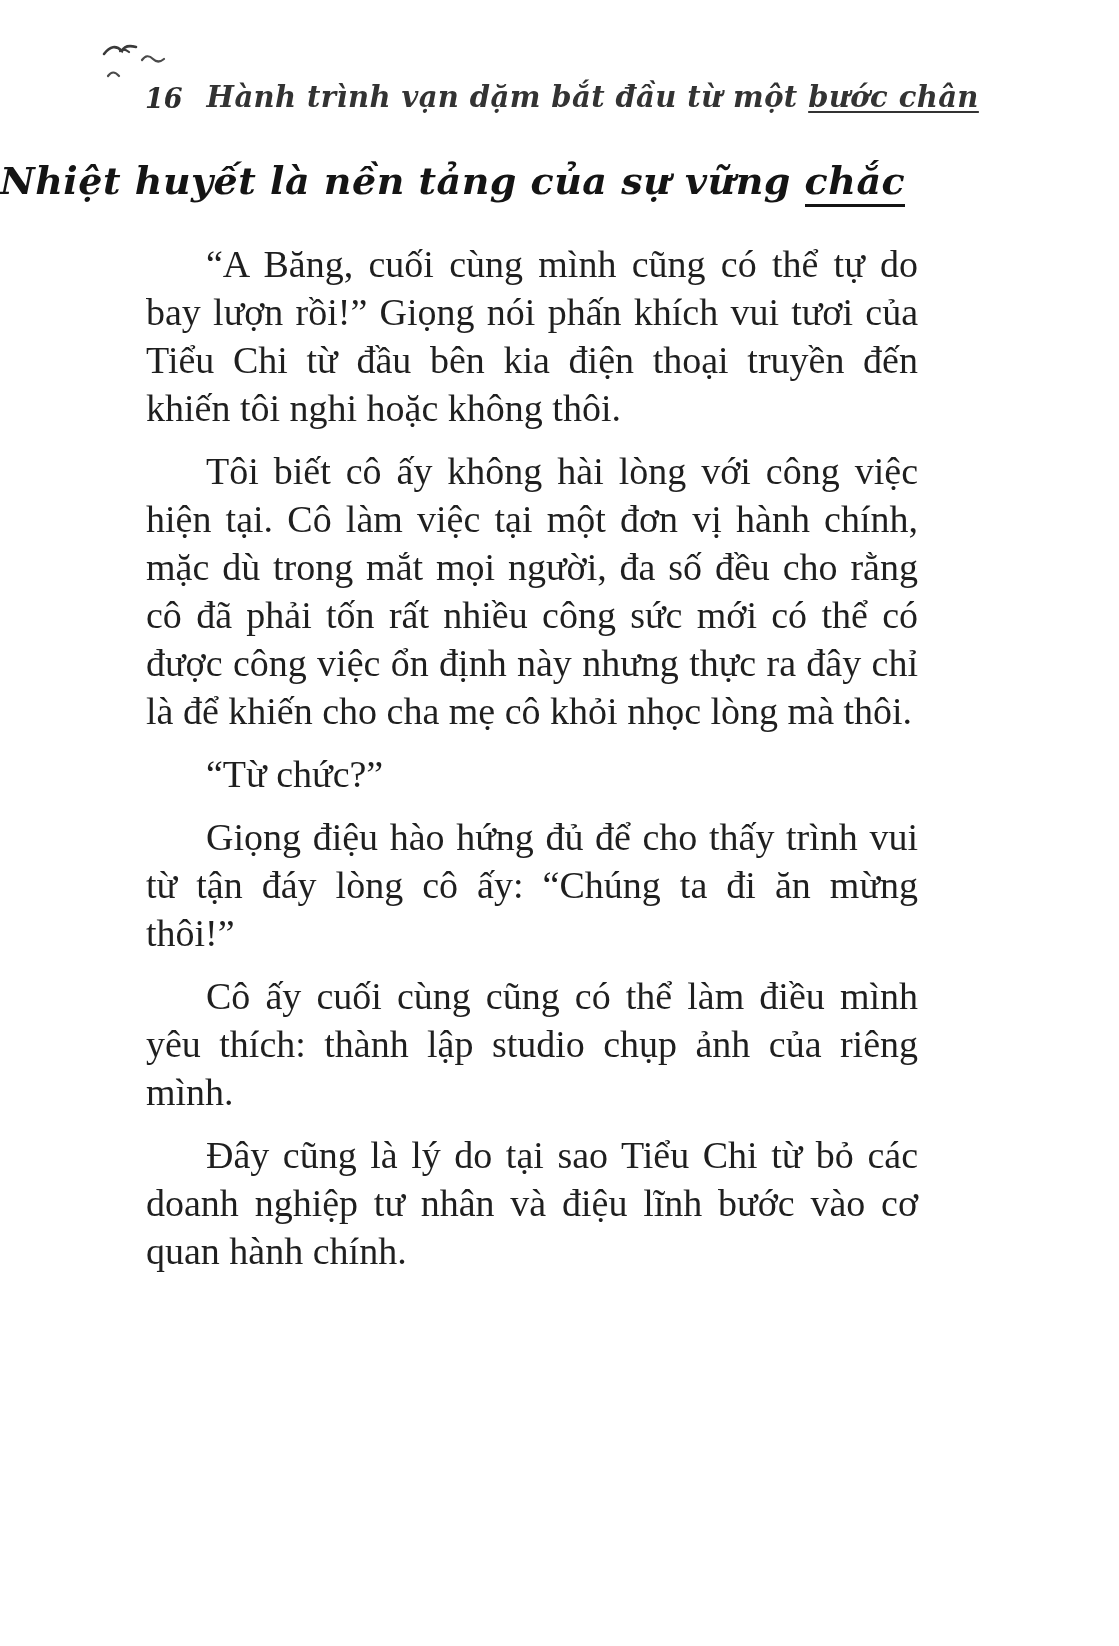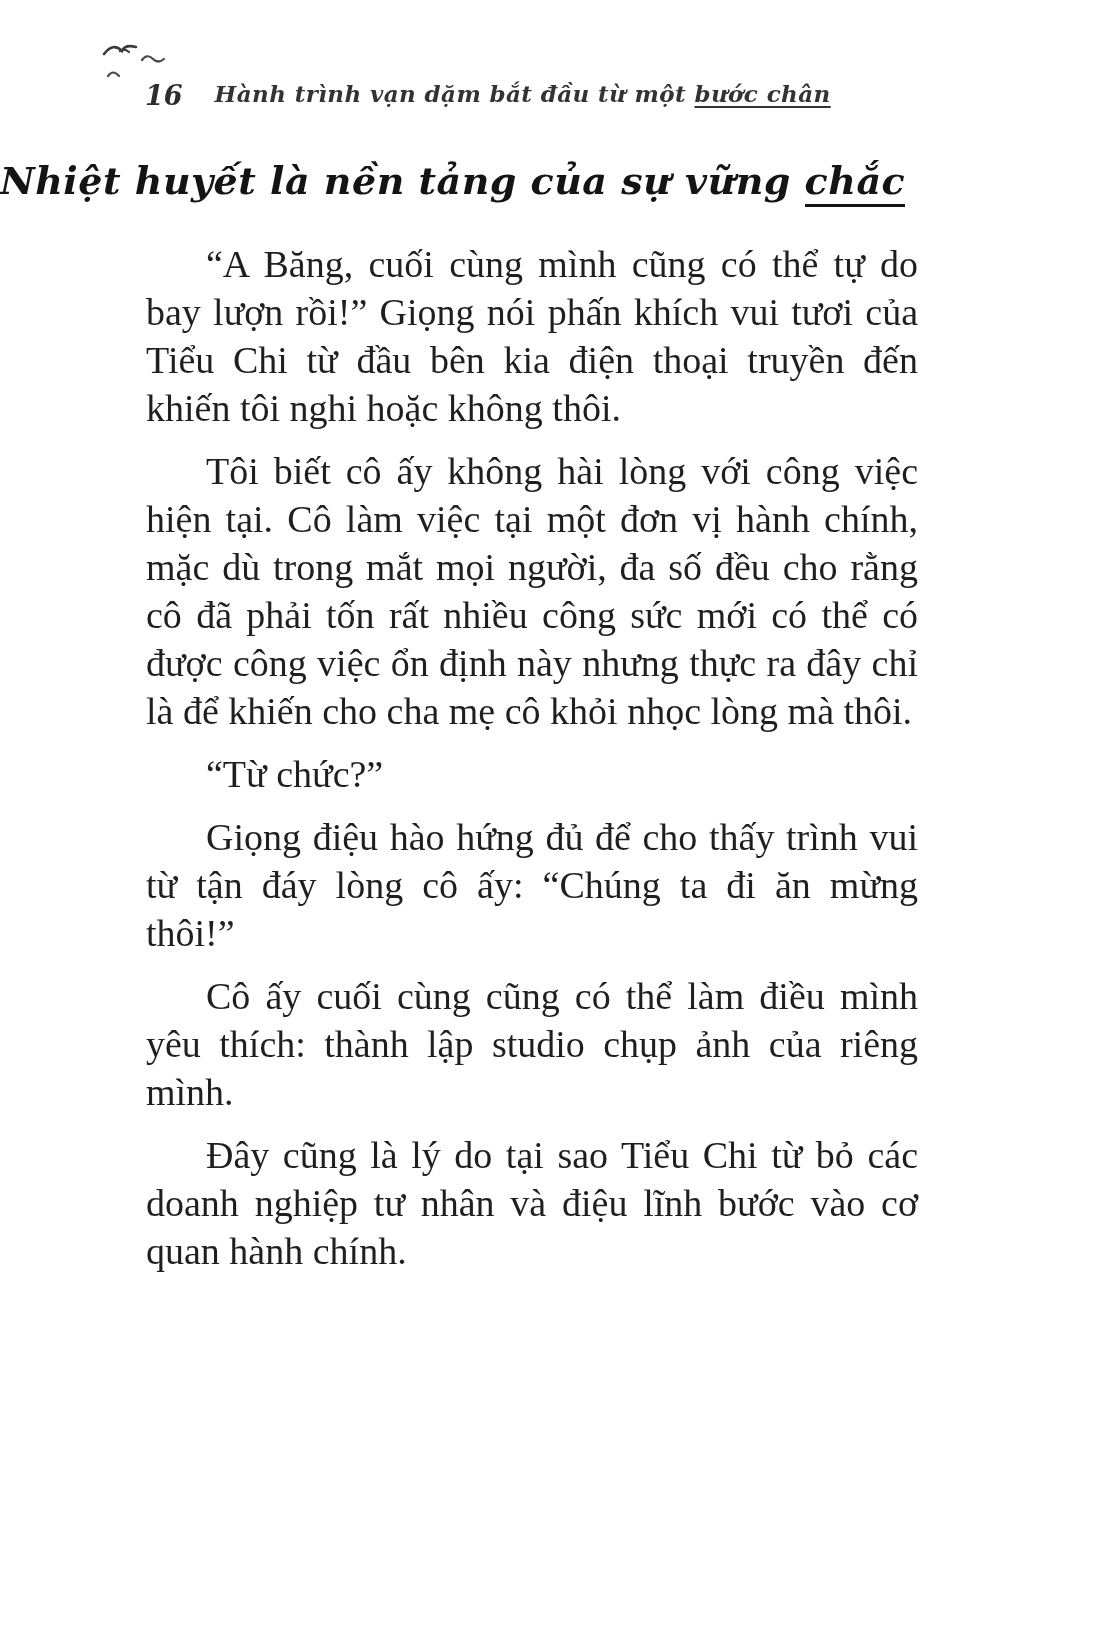--- a/index.html
+++ b/index.html
@@ -17,36 +17,36 @@
   .bird {
     position: absolute;
     left: 96px;
     top: 38px;
   }
   .header {
     position: absolute;
     left: 145px;
     top: 80px;
     display: flex;
-    align-items: flex-start;
-    gap: 32px;
+    align-items: flex-end;
+    gap: 24px;
     font-style: italic;
     color: #2d2d2d;
   }
   .page-num {
     font-family: "DejaVu Serif", serif;
     font-weight: bold;
     font-size: 27px;
     font-style: italic;
   }
   .running-title {
     font-family: "DejaVu Serif", serif;
     font-weight: bold;
     font-style: italic;
-    font-size: 23px;
+    font-size: 29px;
     letter-spacing: 0.4px;
     color: #333333;
   }
   .running-title .u {
     text-decoration: underline;
     text-underline-offset: 4px;
   }
   .chapter-title {
     position: absolute;
     top: 158px;

